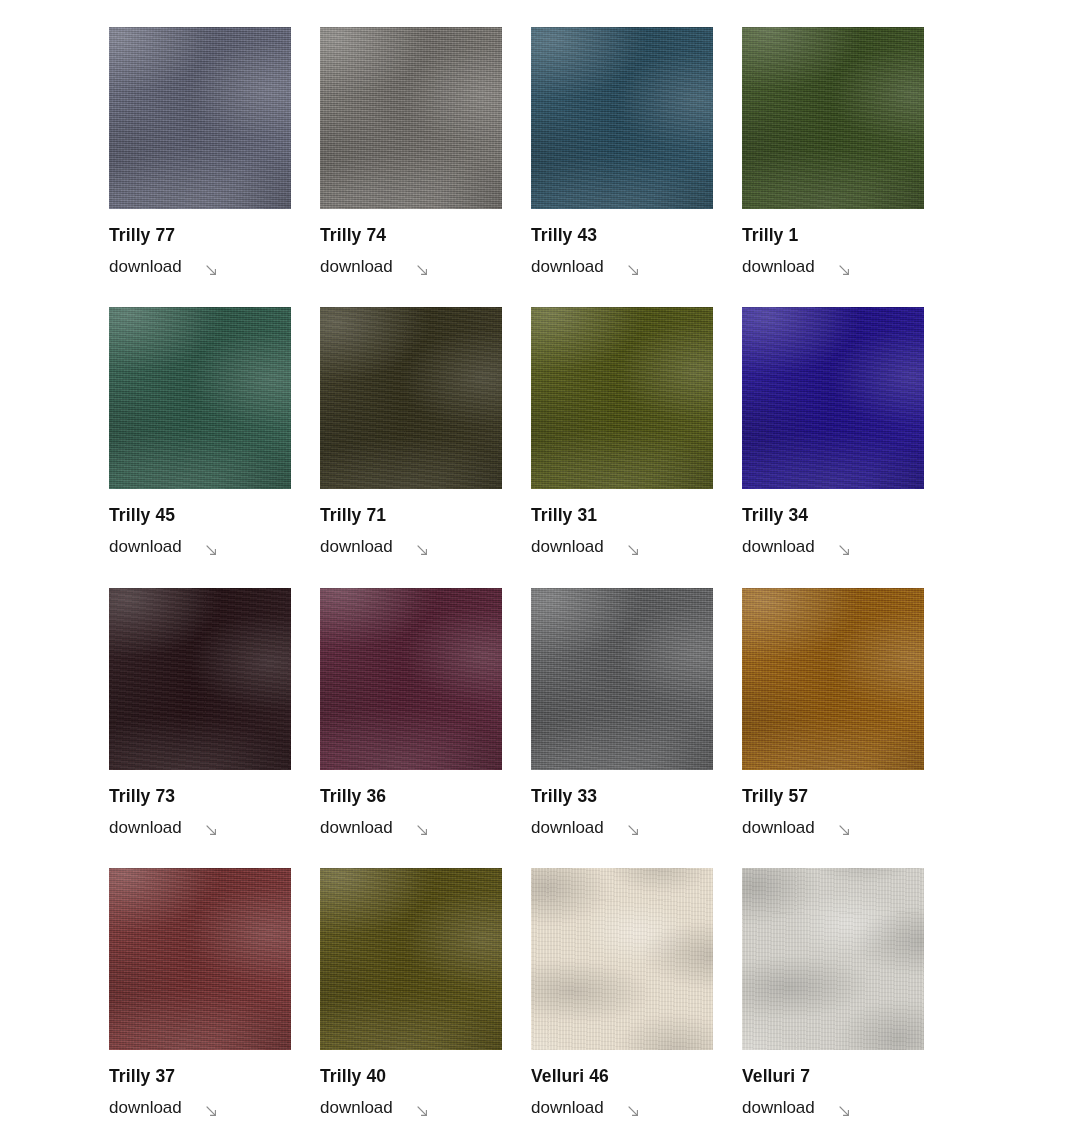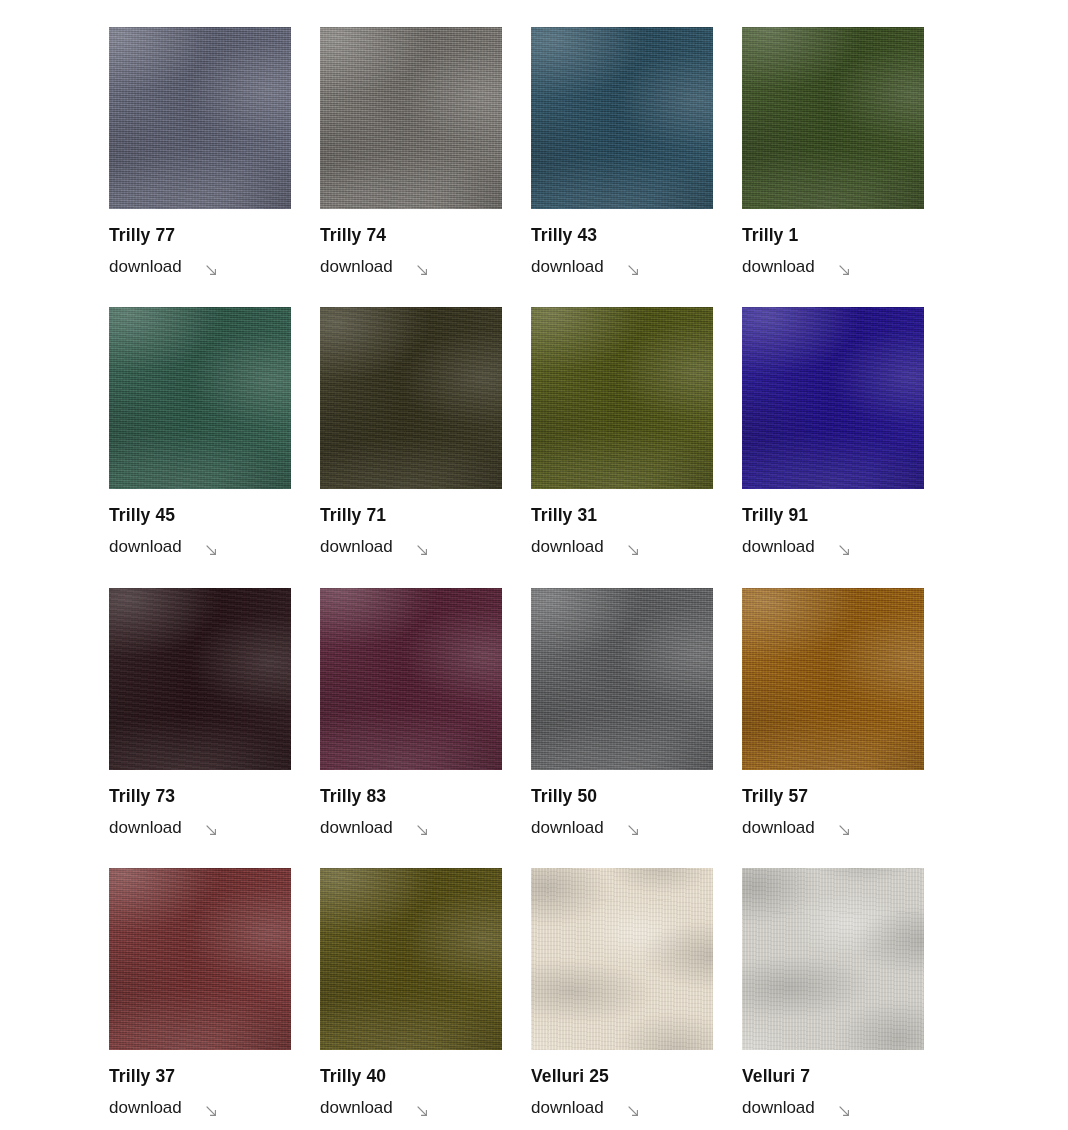--- a/index.html
+++ b/index.html
@@ -289,21 +289,21 @@
         </svg>
       </span>
     </div>
   </div>
       <div class="card">
     <div class="swatch" style="background-color: rgb(36, 19, 146);">
       <div class="weave"></div>
       <div class="sheen" style="transform: translate(5px, -1px) rotate(0deg);"></div>
       <div class="grain" style="background-position: 59px 41px;"></div>
     </div>
-    <div class="card-title">Trilly 91</div>
+    <div class="card-title">Trilly 34</div>
     <div class="download-row">
       <span class="download-label">download</span>
       <span class="download-icon">
         <svg viewBox="0 0 11 11" fill="none" xmlns="http://www.w3.org/2000/svg" aria-hidden="true">
           <path d="M1 1 L9.2 9.2" stroke="currentColor" stroke-width="1.1" stroke-linecap="square"></path>
           <path d="M9.4 4.6 L9.4 9.4 L4.6 9.4" stroke="currentColor" stroke-width="1.1" stroke-linecap="square" stroke-linejoin="miter"></path>
         </svg>
       </span>
     </div>
   </div>
@@ -323,38 +323,38 @@
         </svg>
       </span>
     </div>
   </div>
       <div class="card">
     <div class="swatch" style="background-color: rgb(91, 35, 56);">
       <div class="weave"></div>
       <div class="sheen" style="transform: translate(-1px, -5px) rotate(2.4deg);"></div>
       <div class="grain" style="background-position: 33px 17px;"></div>
     </div>
-    <div class="card-title">Trilly 83</div>
+    <div class="card-title">Trilly 36</div>
     <div class="download-row">
       <span class="download-label">download</span>
       <span class="download-icon">
         <svg viewBox="0 0 11 11" fill="none" xmlns="http://www.w3.org/2000/svg" aria-hidden="true">
           <path d="M1 1 L9.2 9.2" stroke="currentColor" stroke-width="1.1" stroke-linecap="square"></path>
           <path d="M9.4 4.6 L9.4 9.4 L4.6 9.4" stroke="currentColor" stroke-width="1.1" stroke-linecap="square" stroke-linejoin="miter"></path>
         </svg>
       </span>
     </div>
   </div>
       <div class="card">
     <div class="swatch" style="background-color: rgb(102, 103, 105);">
       <div class="weave"></div>
       <div class="sheen" style="transform: translate(2px, -1px) rotate(-2.4deg);"></div>
       <div class="grain" style="background-position: 70px 30px;"></div>
     </div>
-    <div class="card-title">Trilly 50</div>
+    <div class="card-title">Trilly 33</div>
     <div class="download-row">
       <span class="download-label">download</span>
       <span class="download-icon">
         <svg viewBox="0 0 11 11" fill="none" xmlns="http://www.w3.org/2000/svg" aria-hidden="true">
           <path d="M1 1 L9.2 9.2" stroke="currentColor" stroke-width="1.1" stroke-linecap="square"></path>
           <path d="M9.4 4.6 L9.4 9.4 L4.6 9.4" stroke="currentColor" stroke-width="1.1" stroke-linecap="square" stroke-linejoin="miter"></path>
         </svg>
       </span>
     </div>
   </div>
@@ -408,21 +408,21 @@
         </svg>
       </span>
     </div>
   </div>
       <div class="card">
     <div class="swatch crushed" style="background-color: rgb(236, 227, 210);">
       <div class="weave"></div>
       <div class="sheen" style="transform: translate(2px, 3px) rotate(2.4deg);"></div>
       <div class="grain" style="background-position: 18px 32px;"></div>
     </div>
-    <div class="card-title">Velluri 25</div>
+    <div class="card-title">Velluri 46</div>
     <div class="download-row">
       <span class="download-label">download</span>
       <span class="download-icon">
         <svg viewBox="0 0 11 11" fill="none" xmlns="http://www.w3.org/2000/svg" aria-hidden="true">
           <path d="M1 1 L9.2 9.2" stroke="currentColor" stroke-width="1.1" stroke-linecap="square"></path>
           <path d="M9.4 4.6 L9.4 9.4 L4.6 9.4" stroke="currentColor" stroke-width="1.1" stroke-linecap="square" stroke-linejoin="miter"></path>
         </svg>
       </span>
     </div>
   </div>

